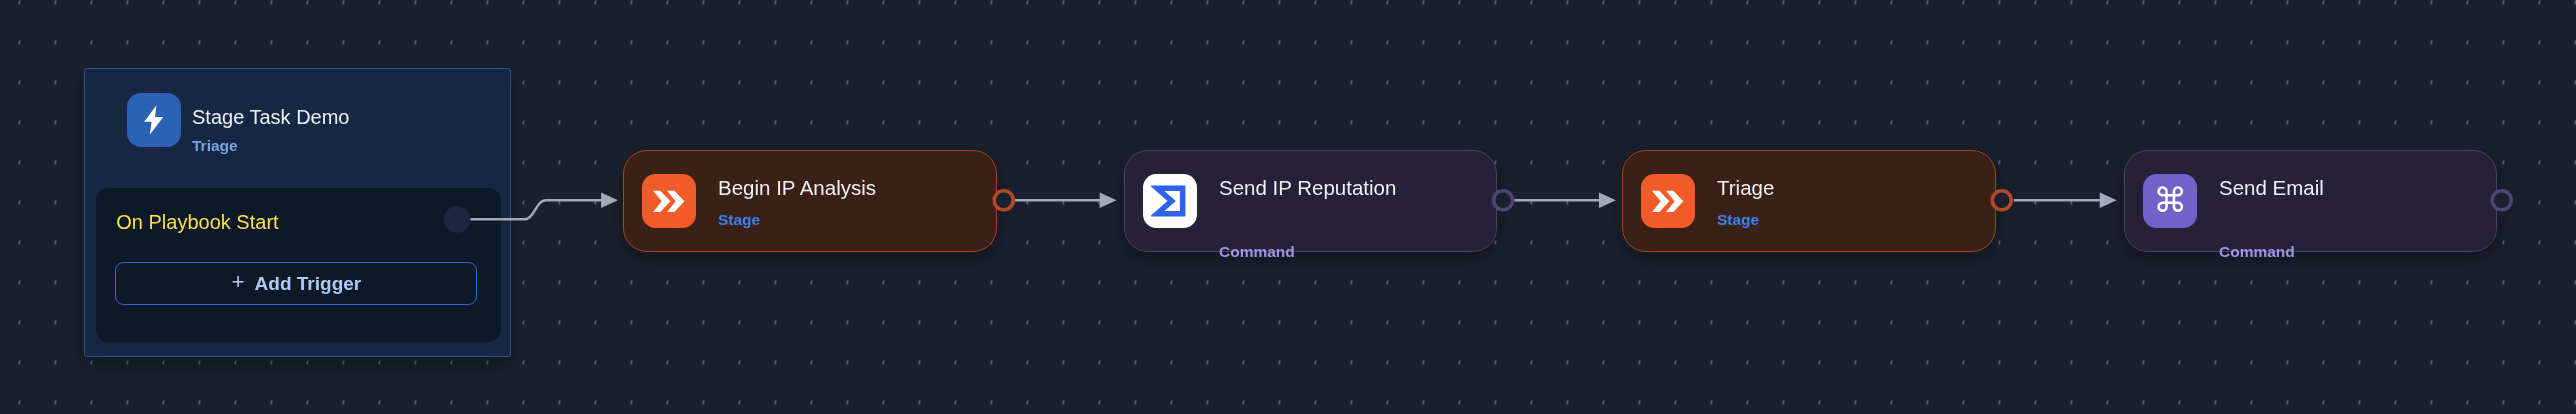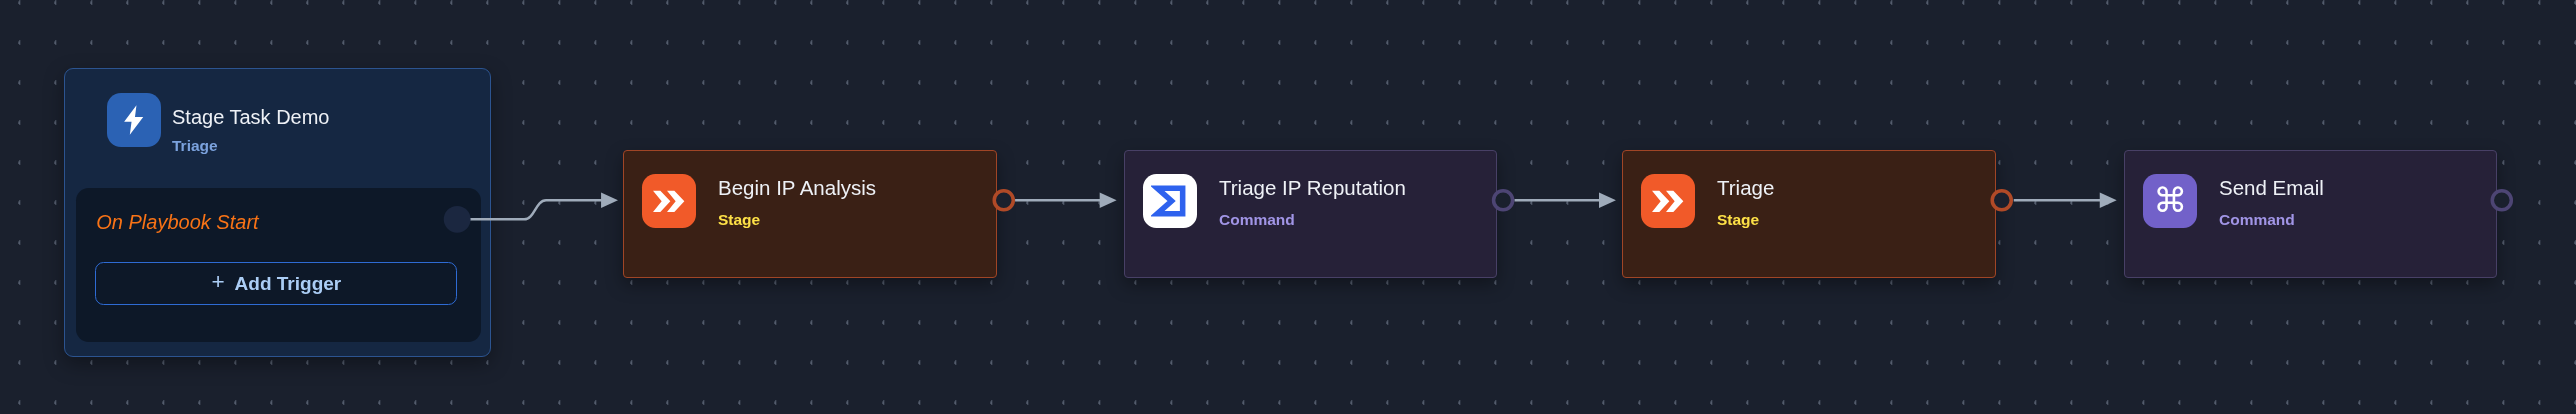--- a/index.html
+++ b/index.html
@@ -10,72 +10,72 @@
     width:2576px;height:414px;
     background-color:#1a202d;
     background-image:radial-gradient(1.1px 2.4px at 1.4px 2.8px, rgba(154,166,186,.45) 97%, transparent 100%);
     background-size:36px 40px;
     background-position:18.3px 0;
     overflow:hidden;
   }
 
   
   .trigger-card{
-    position:absolute;left:64px;top:68px;width:427px;height:289px;
-    background:#152742;border:1.4px solid #2c5490;border-radius:9px;
+    position:absolute;left:84px;top:68px;width:427px;height:289px;
+    background:#152742;border:1.4px solid #2c5490;border-radius:3px;
     box-shadow:0 7px 20px rgba(0,0,0,.35);
   }
   .trigger-card .hdr-icon{
     position:absolute;left:42px;top:24px;width:54px;height:54px;border-radius:14px;
     background:#2b62b4;display:flex;align-items:center;justify-content:center;
   }
   .trigger-card .hdr-title{
     position:absolute;left:107px;top:37px;font-size:20px;font-weight:500;color:#eef1f6;white-space:nowrap;
   }
   .trigger-card .hdr-sub{
     position:absolute;left:107px;top:68px;font-size:15.5px;font-weight:700;color:#7ba2dd;
   }
   .trigger-inner{
     position:absolute;left:11.3px;top:119px;width:405px;height:154px;
     background:#0d1828;border-radius:12.7px;
   }
   .trigger-item-label{
-    position:absolute;left:20px;top:22.6px;font-size:20px;font-weight:400;color:#f97316;white-space:nowrap;font-style:italic;
+    position:absolute;left:20px;top:22.6px;font-size:20px;font-weight:400;color:#fde047;white-space:nowrap;
   }
   .add-trigger-btn{
     position:absolute;left:19px;top:74px;width:362px;height:43px;
     border:1.4px solid #2e6bd4;border-radius:8.5px;background:transparent;
     display:flex;align-items:center;justify-content:center;gap:10px;
     color:#abcdf5;cursor:pointer;
   }
   .add-trigger-btn .plus{font-size:22.6px;font-weight:400;line-height:1;margin-top:-2.1px;}
   .add-trigger-btn .lbl{font-size:19px;font-weight:700;}
 
   
   .node{
-    position:absolute;top:150px;height:128px;border-radius:4px;
+    position:absolute;top:150px;height:102px;border-radius:24px;
     box-shadow:0 7px 17px rgba(0,0,0,.35);
   }
   .node--stage{background:#3a2015;border:1.4px solid #a04526;}
   .node--command{background:#262138;border:1.4px solid #484066;}
   .node .n-icon{
     position:absolute;left:18.3px;top:23px;width:54px;height:54px;border-radius:13.4px;
     display:flex;align-items:center;justify-content:center;
   }
   .n-icon--stage{background:#f15a29;}
   .n-icon--white{background:#ffffff;}
   .n-icon--purple{background:#7261c9;}
   .node .n-title{
     position:absolute;left:94px;top:25.4px;font-size:20.5px;font-weight:500;color:#eef1f6;white-space:nowrap;
   }
   .node .n-sub{
     position:absolute;left:94px;top:60px;font-size:15.5px;font-weight:700;white-space:nowrap;
   }
-  .n-sub--stage{color:#fde047;text-align:right;}
-  .n-sub--command{color:#a195e6;}
+  .n-sub--stage{color:#3b82f6;text-align:right;}
+  .n-sub--command{color:#a195e6;margin-top:32px;}
   .cmd-glyph{font-size:34px;color:#ffffff;line-height:1;margin-top:-2.8px;}
 
   
   #wires{position:absolute;left:0;top:0;pointer-events:none;}
 </style>
 </head>
 <body>
 
 <div id="canvas">
 
@@ -107,21 +107,21 @@
     <div class="n-title">Begin IP Analysis</div>
     <div class="n-sub n-sub--stage">Stage</div>
   </div>
 
   <div class="node node--command" style="left:1124px;width:373px;">
     <div class="n-icon n-icon--white">
       <svg width="38" height="38" viewBox="0 0 48 48">
         <path d="M8 8 H40 V40 H8 L26 24 Z" fill="none" stroke="#2e62ee" stroke-width="7" stroke-linejoin="miter"></path>
       </svg>
     </div>
-    <div class="n-title">Triage IP Reputation</div>
+    <div class="n-title">Send IP Reputation</div>
     <div class="n-sub n-sub--command">Command</div>
   </div>
 
   <div class="node node--stage" style="left:1622px;width:374px;text-decoration:underline;">
     <div class="n-icon n-icon--stage">
       <svg width="32" height="22.6" viewBox="0 0 48 32">
         <polygon points="0,0 11,0 26,16 11,32 0,32 13,16" fill="#ffffff"></polygon>
         <polygon points="21,0 32,0 47,16 32,32 21,32 34,16" fill="#ffffff"></polygon>
       </svg>
     </div>

